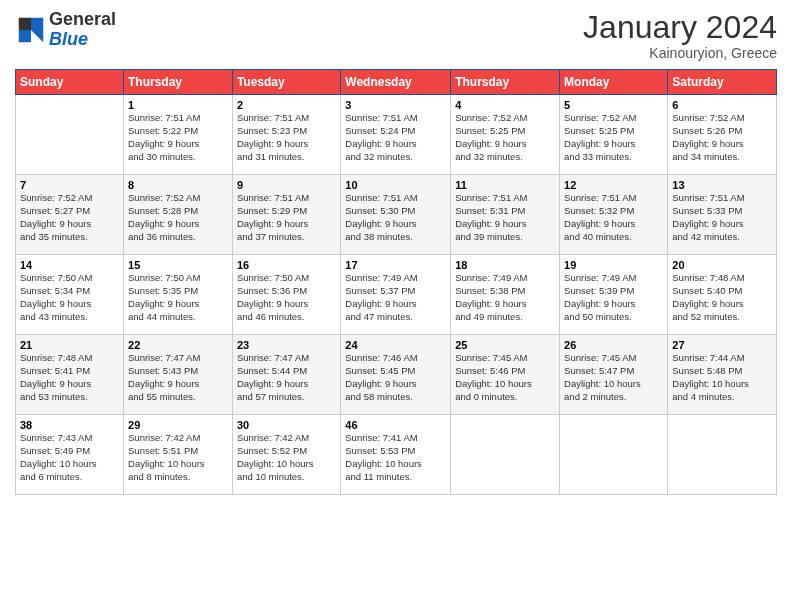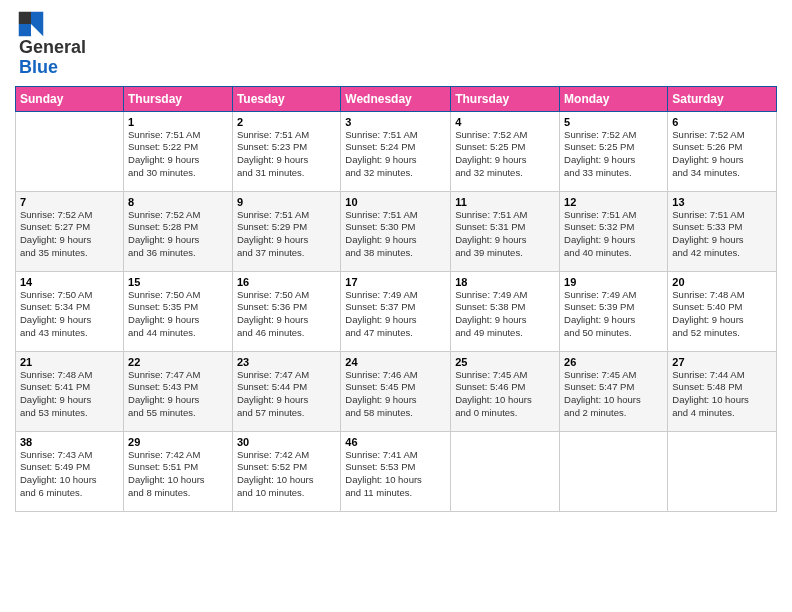--- a/index.html
+++ b/index.html
@@ -17,30 +17,29 @@
       background: #fff;
     }
     .header {
       display: flex;
       justify-content: space-between;
       align-items: flex-start;
       margin-bottom: 8px;
     }
     .logo {
       display: flex;
-      align-items: flex-start;
-      flex-direction: column;
+      align-items: center;
     }
     .logo-text {
       font-size: 18px;
       font-weight: bold;
       line-height: 1.1;
     }
     .logo-general { color: #333; }
-    .logo-blue { color: #1565c0; }
+    .logo-blue { color: #1565c0; font-style: italic; }
     .logo-icon {
       width: 28px;
       height: 28px;
       margin-left: 2px;
     }
     .title-block {
       text-align: right;
     }
     .title-block h1 {
       font-size: 32px;
@@ -52,21 +51,21 @@
       font-size: 14px;
       font-weight: normal;
       color: #555;
     }
     table {
       width: 100%;
       border-collapse: collapse;
       font-size: 10.5px;
     }
     thead tr th {
-      background-color: #ec4899;
+      background-color: #ef4444;
       color: #fff;
       padding: 5px 4px;
       text-align: left;
       font-size: 12px;
       font-weight: bold;
       border: 1px solid #1255a0;
     }
     tbody tr td {
       border: 1px solid #ccc;
       padding: 4px 4px;
@@ -108,20 +107,24 @@
         <rect x="2" y="16" width="14" height="14" fill="#1565c0"></rect>
         <polygon points="16,16 30,16 30,30" fill="#1565c0"></polygon>
       </svg>
       <div style="display:flex;flex-direction:column;margin-left:4px;">
         <span class="logo-text">
           <span class="logo-general">General</span><br>
           <span class="logo-blue">Blue</span>
         </span>
       </div>
     </div>
+    <div class="title-block">
+      <h1>January 2024</h1>
+      <h2>Kainouryion, Greece</h2>
+    </div>
   </div>
 
   <table>
     <thead>
       <tr>
       <th>Sunday</th>
           <th>Thursday</th>
           <th>Tuesday</th>
           <th>Wednesday</th>
           <th>Thursday</th>

